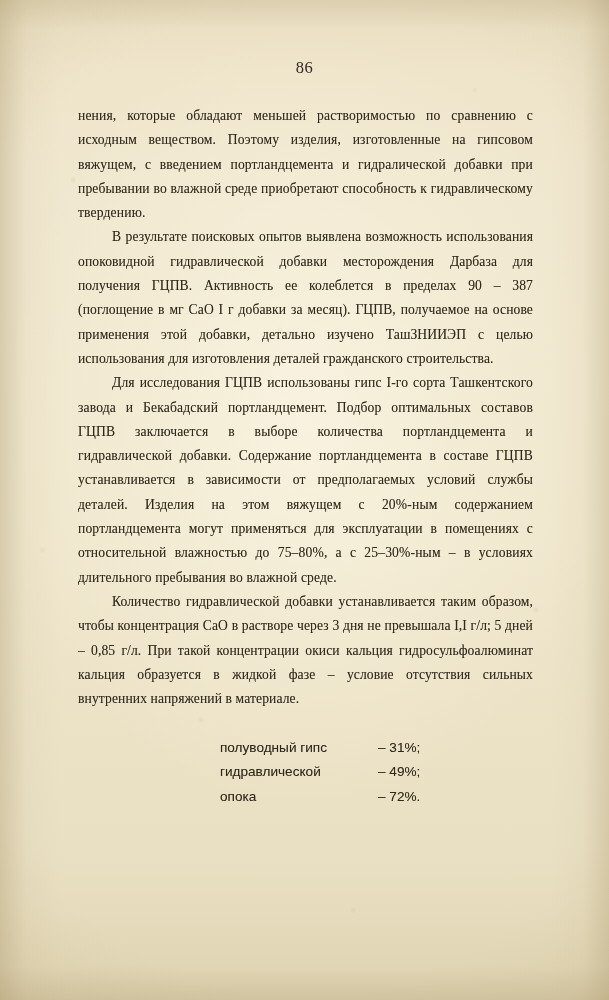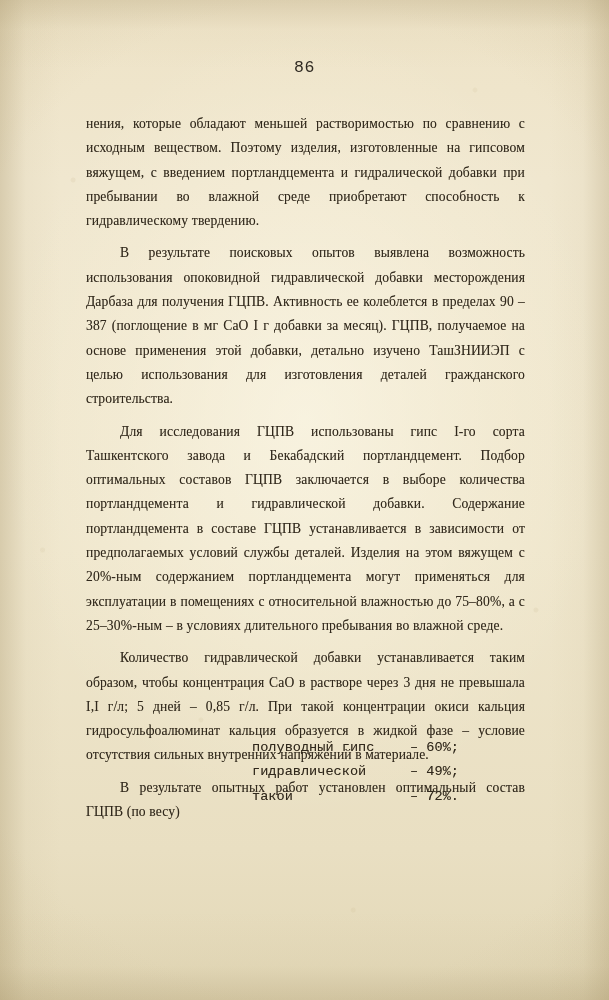--- a/index.html
+++ b/index.html
@@ -51,56 +51,56 @@
 
   .page-number {
     position: absolute;
     top: 58px;
     left: 0;
     width: 609px;
     text-align: center;
     font-size: 16.5px;
     color: #2f2a22;
     letter-spacing: 0.5px;
-    font-family: Liberation Mono, monospace;
+    font-family: Liberation Serif, serif;
   }
 
   .body-text {
     position: absolute;
     top: 104px;
     left: 78px;
     width: 455px;
     color: #30281c;
     font-size: 13.6px;
     line-height: 24.3px;
     text-align: justify;
     font-family: "Liberation Serif", serif;
     text-shadow: 0 0 0.6px rgba(60,48,28,0.35);
   }
   .para {
-    margin: 8px;
+    margin: 0;
     text-indent: 34px;
     text-align: justify;
   }
   .para.no-indent {
     text-indent: 0;
   }
   
   .body-text p:nth-child(odd) { letter-spacing: 0.15px; }
   .body-text p:nth-child(even) { letter-spacing: 0.1px; }
 
   .composition {
     position: absolute;
-    left: 252px;
+    left: 220px;
     top: 736px;
     width: 260px;
     color: #30281c;
     font-size: 13.6px;
     line-height: 24.3px;
-    font-family: Liberation Mono, monospace;
+    font-family: Liberation Sans, sans-serif;
     text-shadow: 0 0 0.6px rgba(60,48,28,0.35);
   }
   .comp-row {
     display: flex;
     justify-content: flex-start;
   }
   .comp-name {
     width: 158px;
     white-space: nowrap;
   }
@@ -115,30 +115,29 @@
   <div class="grain"></div>
   <div class="edge-shade"></div>
 
   <div class="page-number">86</div>
 
   <div class="body-text">
     <p class="para no-indent">нения, которые обладают меньшей растворимостью по сравнению с исходным веществом. Поэтому изделия, изготовленные на гипсовом вяжущем, с введением портландцемента и гидралической добавки при пребывании во влажной среде приобретают способность к гидравлическому твердению.</p>
     <p class="para">В результате поисковых опытов выявлена возможность использования опоковидной гидравлической добавки месторождения Дарбаза для получения ГЦПВ. Активность ее колеблется в пределах 90 – 387 (поглощение в мг СаО I г добавки за месяц). ГЦПВ, получаемое на основе применения этой добавки, детально изучено ТашЗНИИЭП с целью использования для изготовления деталей гражданского строительства.</p>
     <p class="para">Для исследования ГЦПВ использованы гипс I-го сорта Ташкентского завода и Бекабадский портландцемент. Подбор оптимальных составов ГЦПВ заключается в выборе количества портландцемента и гидравлической добавки. Содержание портландцемента в составе ГЦПВ устанавливается в зависимости от предполагаемых условий службы деталей. Изделия на этом вяжущем с 20%-ным содержанием портландцемента могут применяться для эксплуатации в помещениях с относительной влажностью до 75–80%, а с 25–30%-ным – в условиях длительного пребывания во влажной среде.</p>
     <p class="para">Количество гидравлической добавки устанавливается таким образом, чтобы концентрация СаО в растворе через 3 дня не превышала I,I г/л; 5 дней – 0,85 г/л. При такой концентрации окиси кальция гидросульфоалюминат кальция образуется в жидкой фазе – условие отсутствия сильных внутренних напряжений в материале.</p>
-    <p class="para">В результате опытных работ установлен оптимальный состав ГЦПВ (по весу)</p>
   </div>
 
   <div class="composition">
     <div class="comp-row">
       <span class="comp-name">полуводный гипс</span>
-      <span class="comp-value">– 60%;</span>
+      <span class="comp-value">– 31%;</span>
     </div>
     <div class="comp-row">
       <span class="comp-name">гидравлической</span>
       <span class="comp-value">– 49%;</span>
     </div>
     <div class="comp-row">
-      <span class="comp-name">такой</span>
+      <span class="comp-name">опока</span>
       <span class="comp-value">– 72%.</span>
     </div>
   </div>
 </div>
 
 </body></html>

